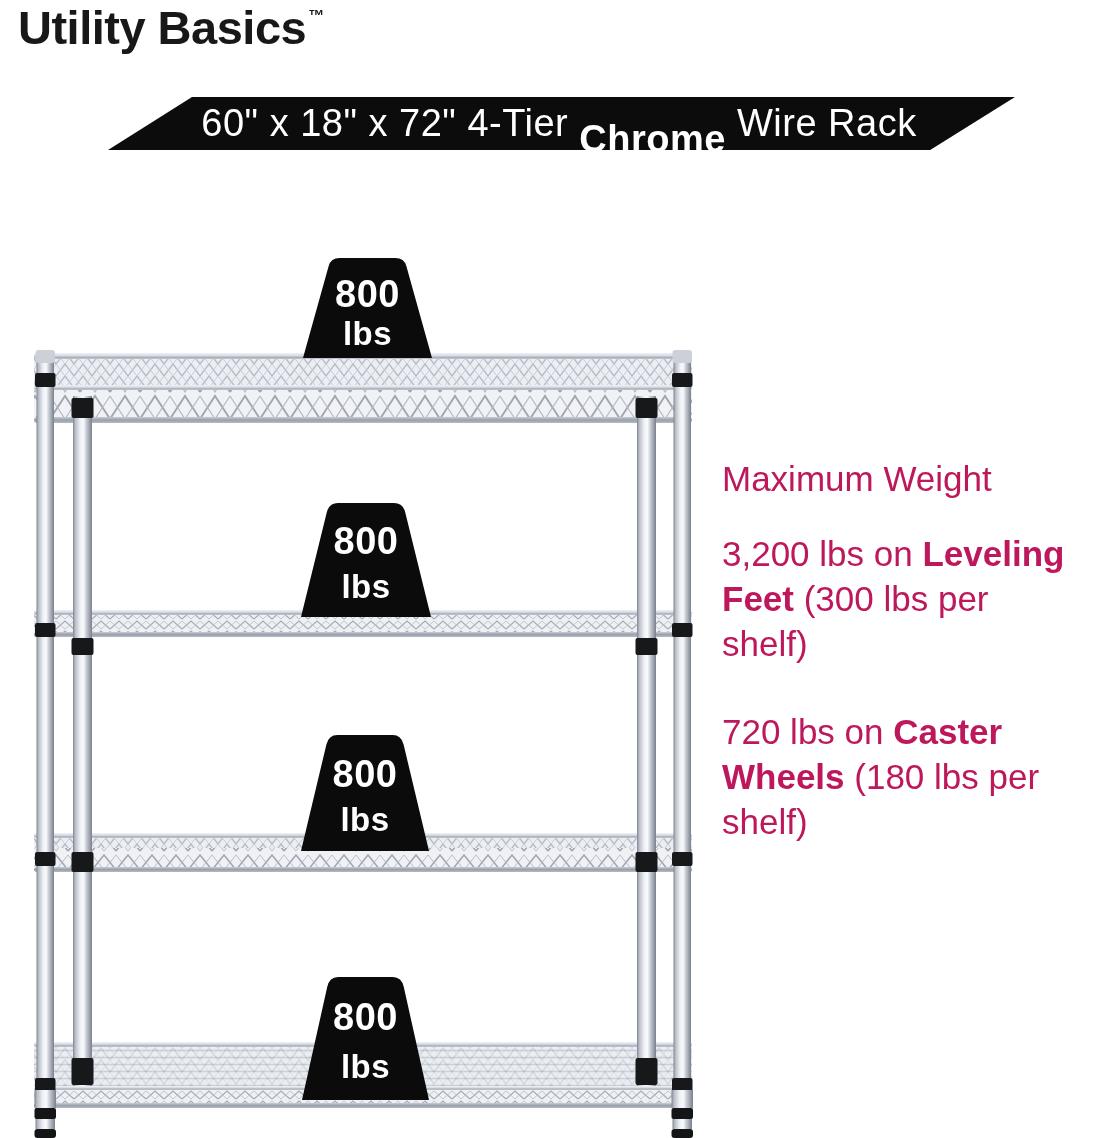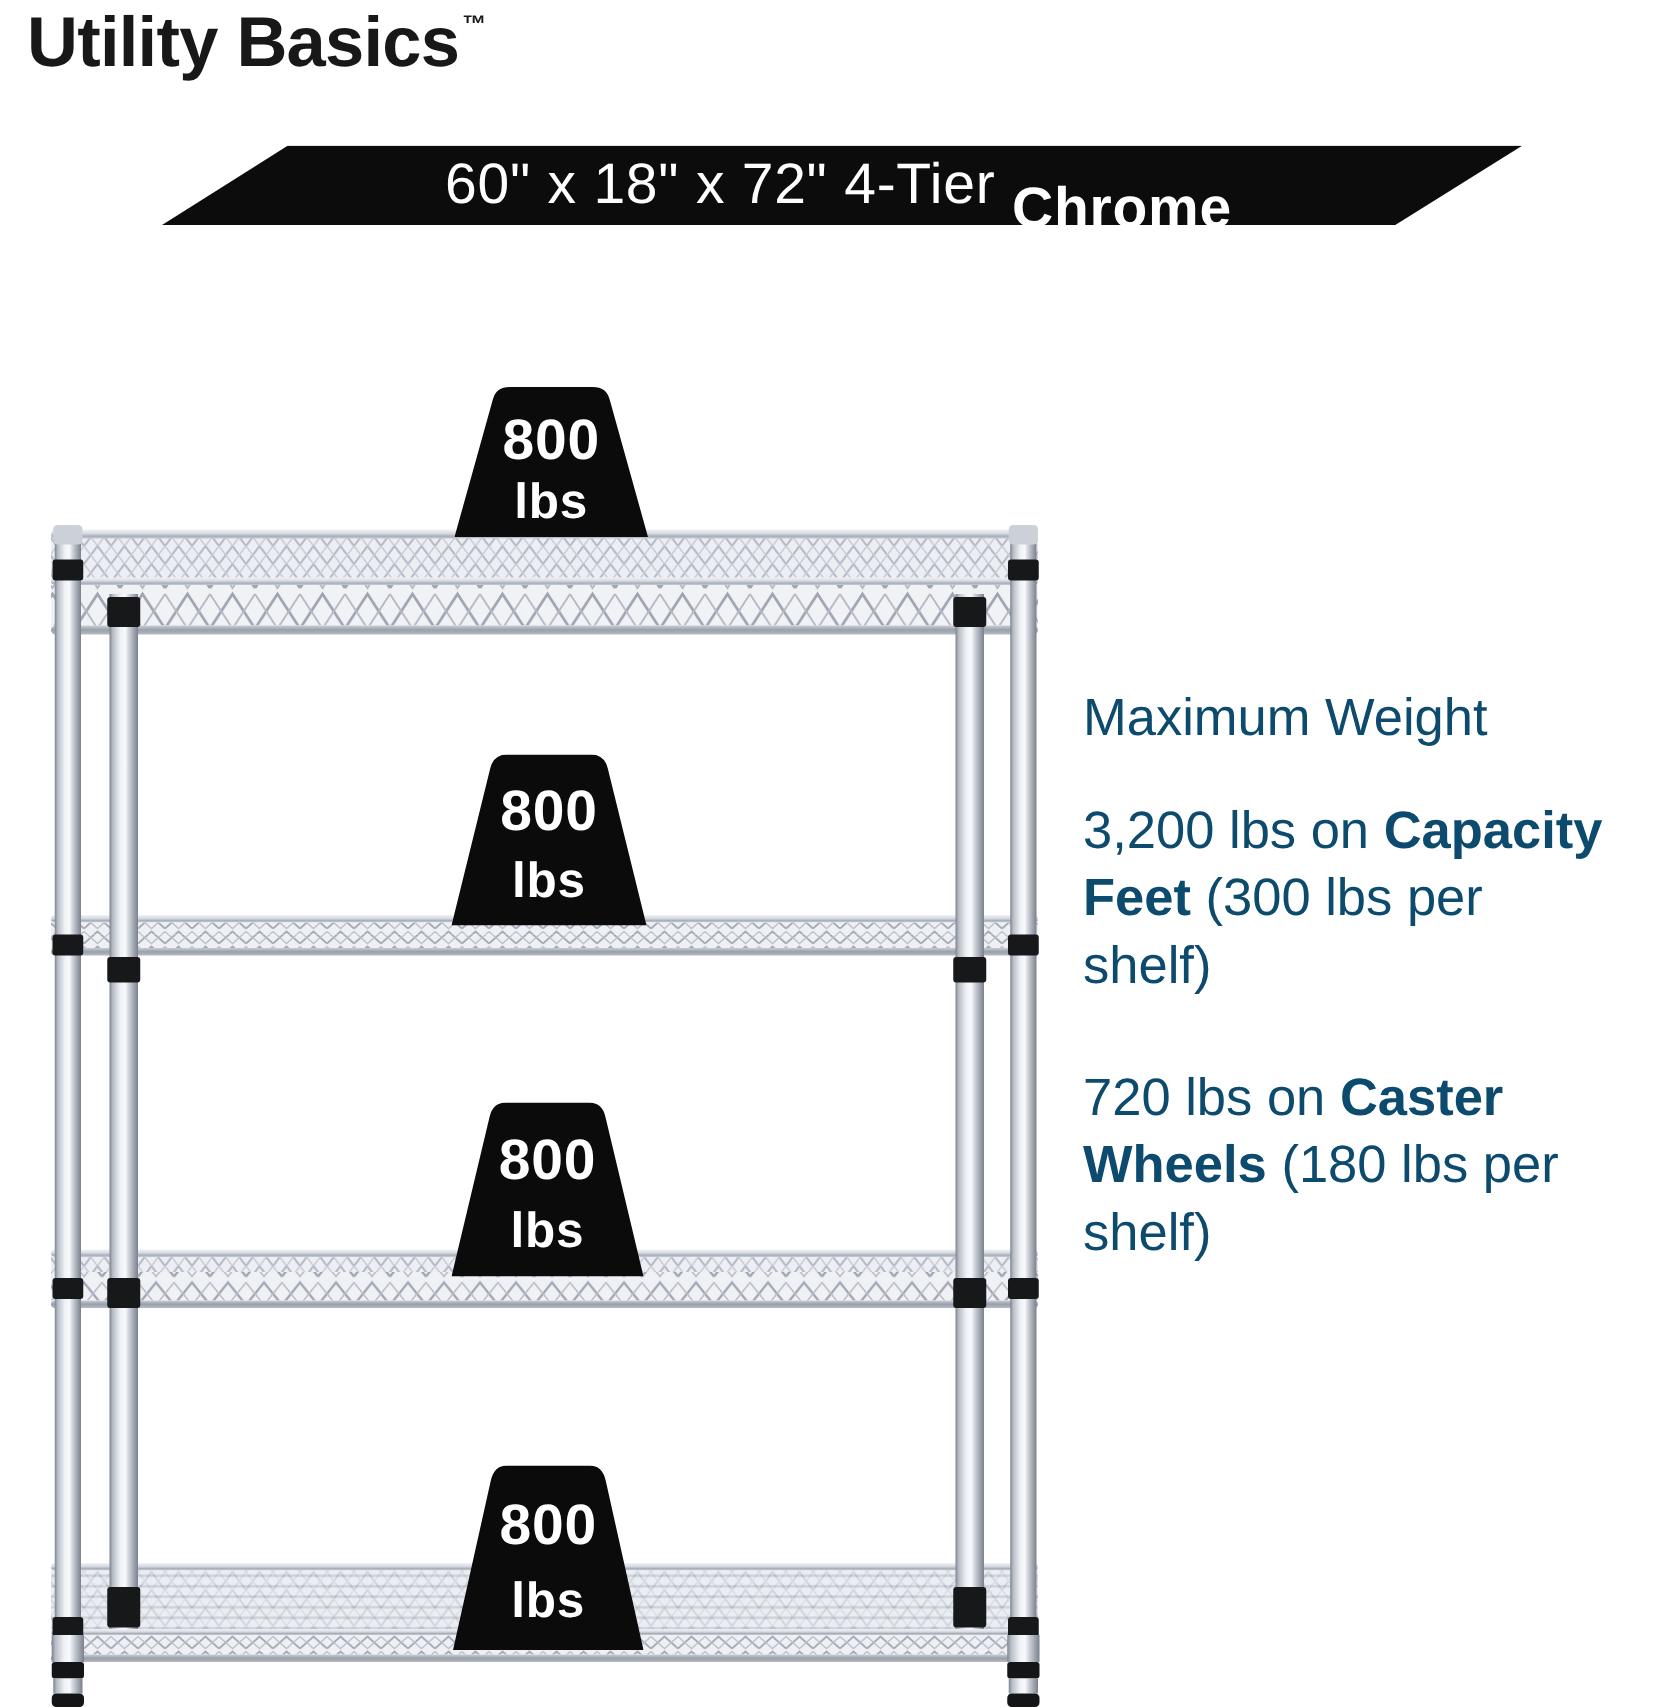--- a/index.html
+++ b/index.html
@@ -29,38 +29,38 @@
   .w-trap svg{position:absolute;left:0;top:0;width:100%;height:100%;}
   .w-val,.w-unit{
     position:absolute;left:0;right:0;text-align:center;color:#ffffff;font-weight:700;
     letter-spacing:0.5px;line-height:1;
   }
   .w-val{top:17%;font-size:38px;}
   .w-unit{top:59%;font-size:33px;}
   
   .info{
     position:absolute;left:722px;top:456px;width:398px;
-    font-size:35px;line-height:45px;color:#0c4a6e;font-weight:500;
+    font-size:35px;line-height:45px;color:#be185d;font-weight:500;
   }
   .info p{margin:0;}
   .info p.heading{margin-bottom:30px;}
   .info p.spec1{margin-bottom:43px;}
   .info b{font-weight:700;}
 </style>
 </head>
 <body>
 
 <div class="stage">
 
   <div class="logo">
     <span>Utility Basics</span><span class="tm">™</span>
   </div>
 
   <div class="banner">
-    <span>60" x 18" x 72" 4-Tier </span><b>Chrome</b>
+    <span>60" x 18" x 72" 4-Tier </span><b>Chrome</b><span> Wire Rack</span>
   </div>
 
   <svg class="rack-svg" viewBox="0 0 690 798">
     <defs>
       <linearGradient id="postGrad" x1="0" y1="0" x2="1" y2="0">
         <stop offset="0" stop-color="#7e8590"></stop>
           <stop offset="0.12" stop-color="#b9bec7"></stop>
         <stop offset="0.38" stop-color="#eef1f5"></stop>
           <stop offset="0.55" stop-color="#f8fafc"></stop>
         <stop offset="0.72" stop-color="#c3c8d0"></stop>
@@ -204,21 +204,21 @@
     </svg>
     <div class="w-val">800</div>
     <div class="w-unit">lbs</div>
   </div>
 
   <div class="info">
     <p class="heading">
       <span>Maximum Weight</span><br>
     </p>
     <p class="spec1">
-      <span>3,200 lbs on </span><b>Capacity</b><br>
+      <span>3,200 lbs on </span><b>Leveling</b><br>
       <b>Feet</b><span> (300 lbs per</span><br>
       <span>shelf)</span>
     </p>
     <p class="spec2">
       <span>720 lbs on </span><b>Caster</b><br>
       <b>Wheels</b><span> (180 lbs per</span><br>
       <span>shelf)</span>
     </p>
   </div>
 

